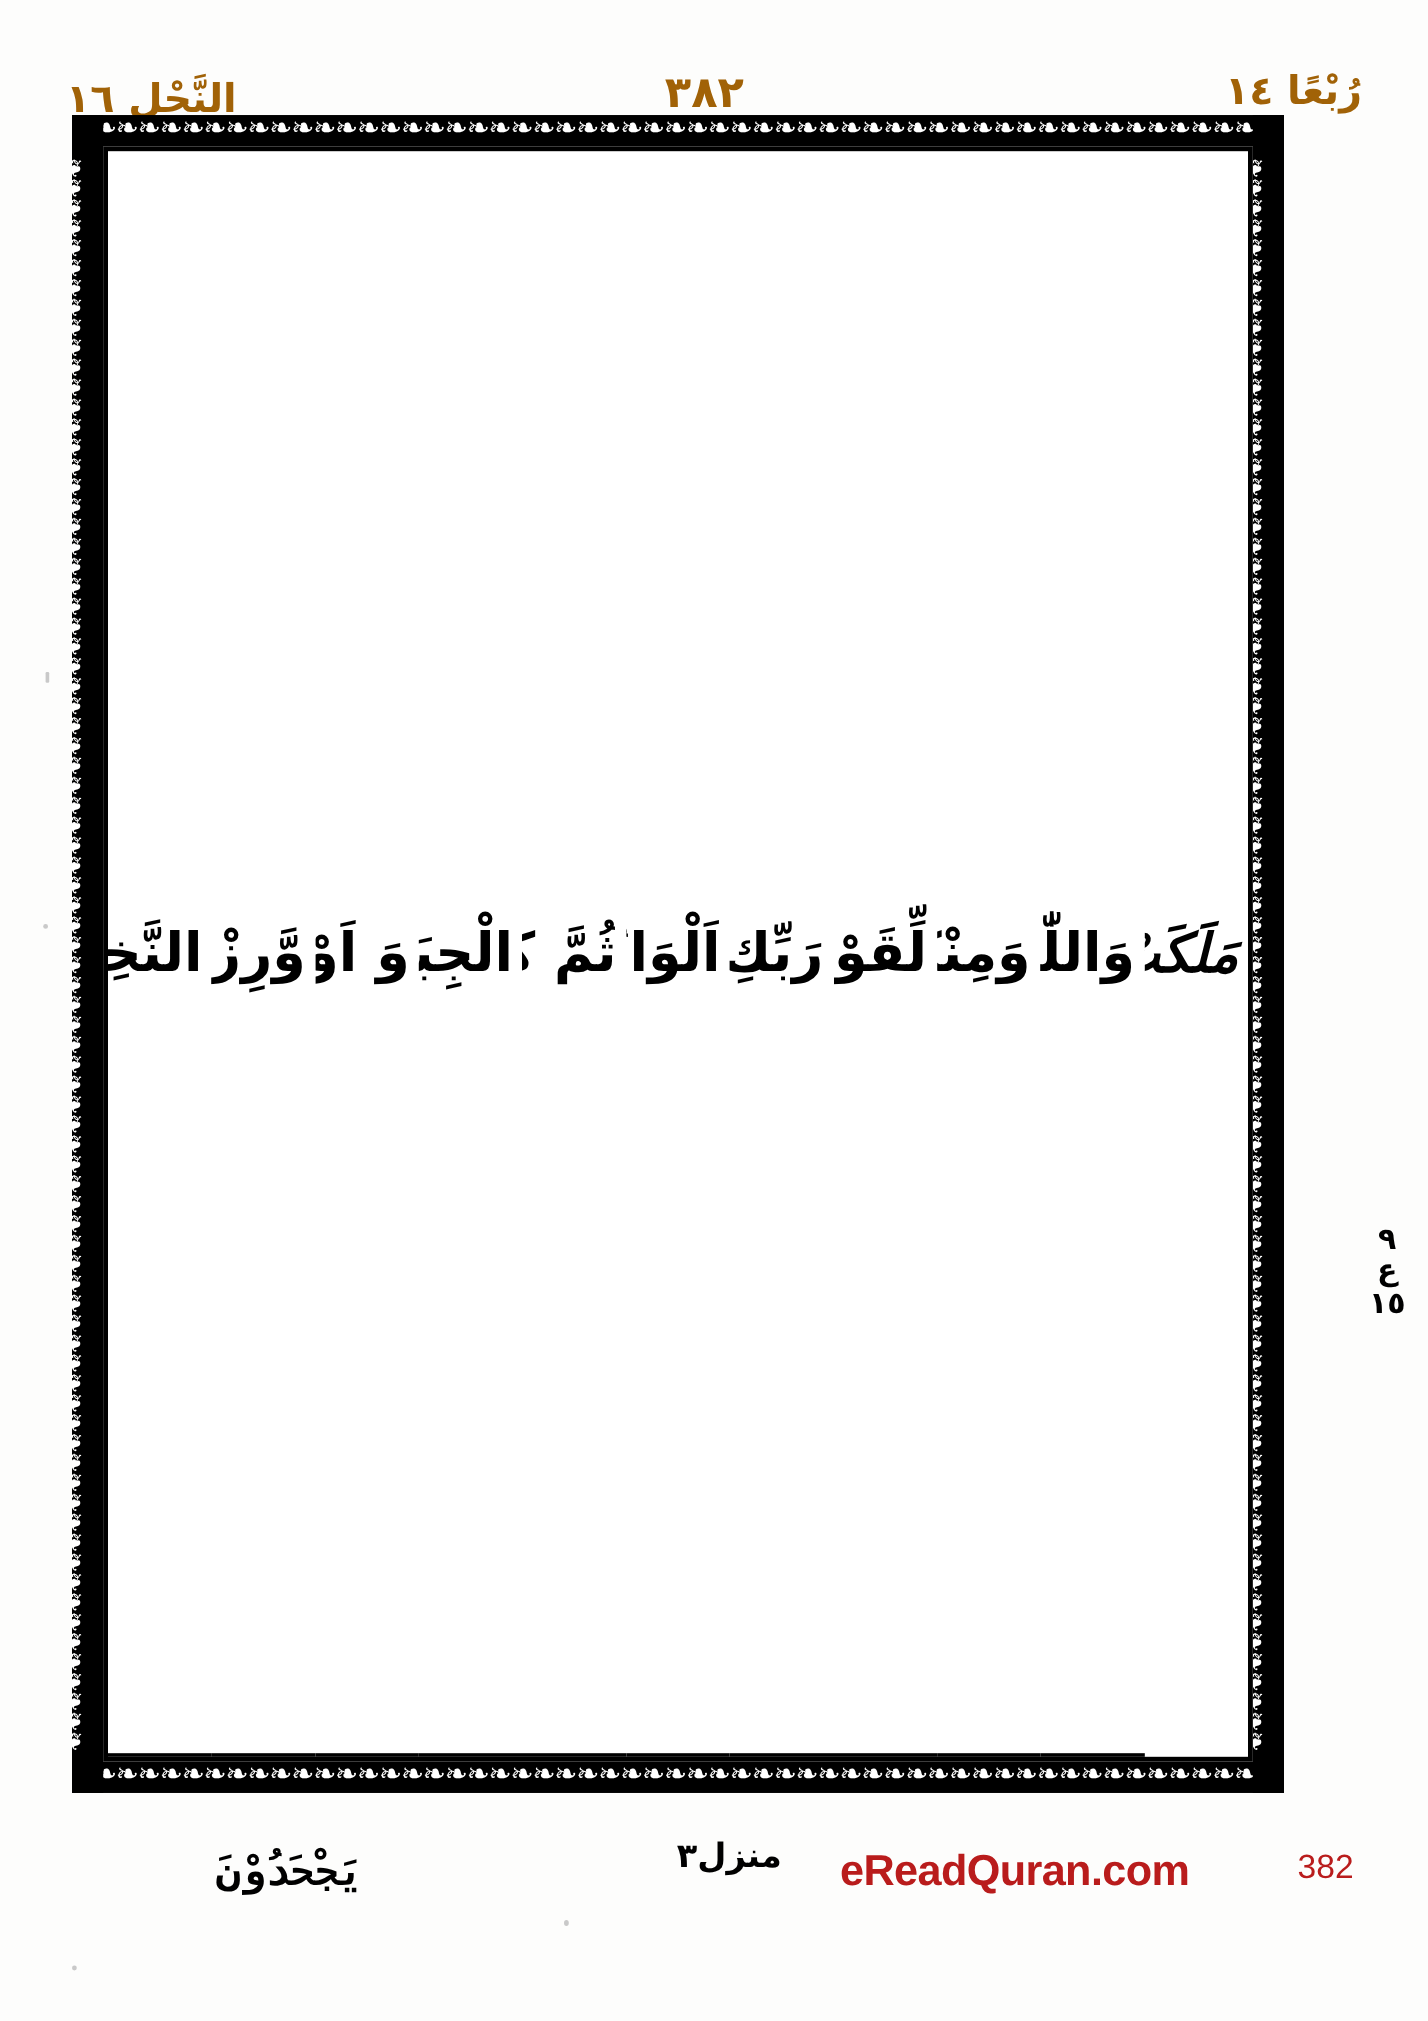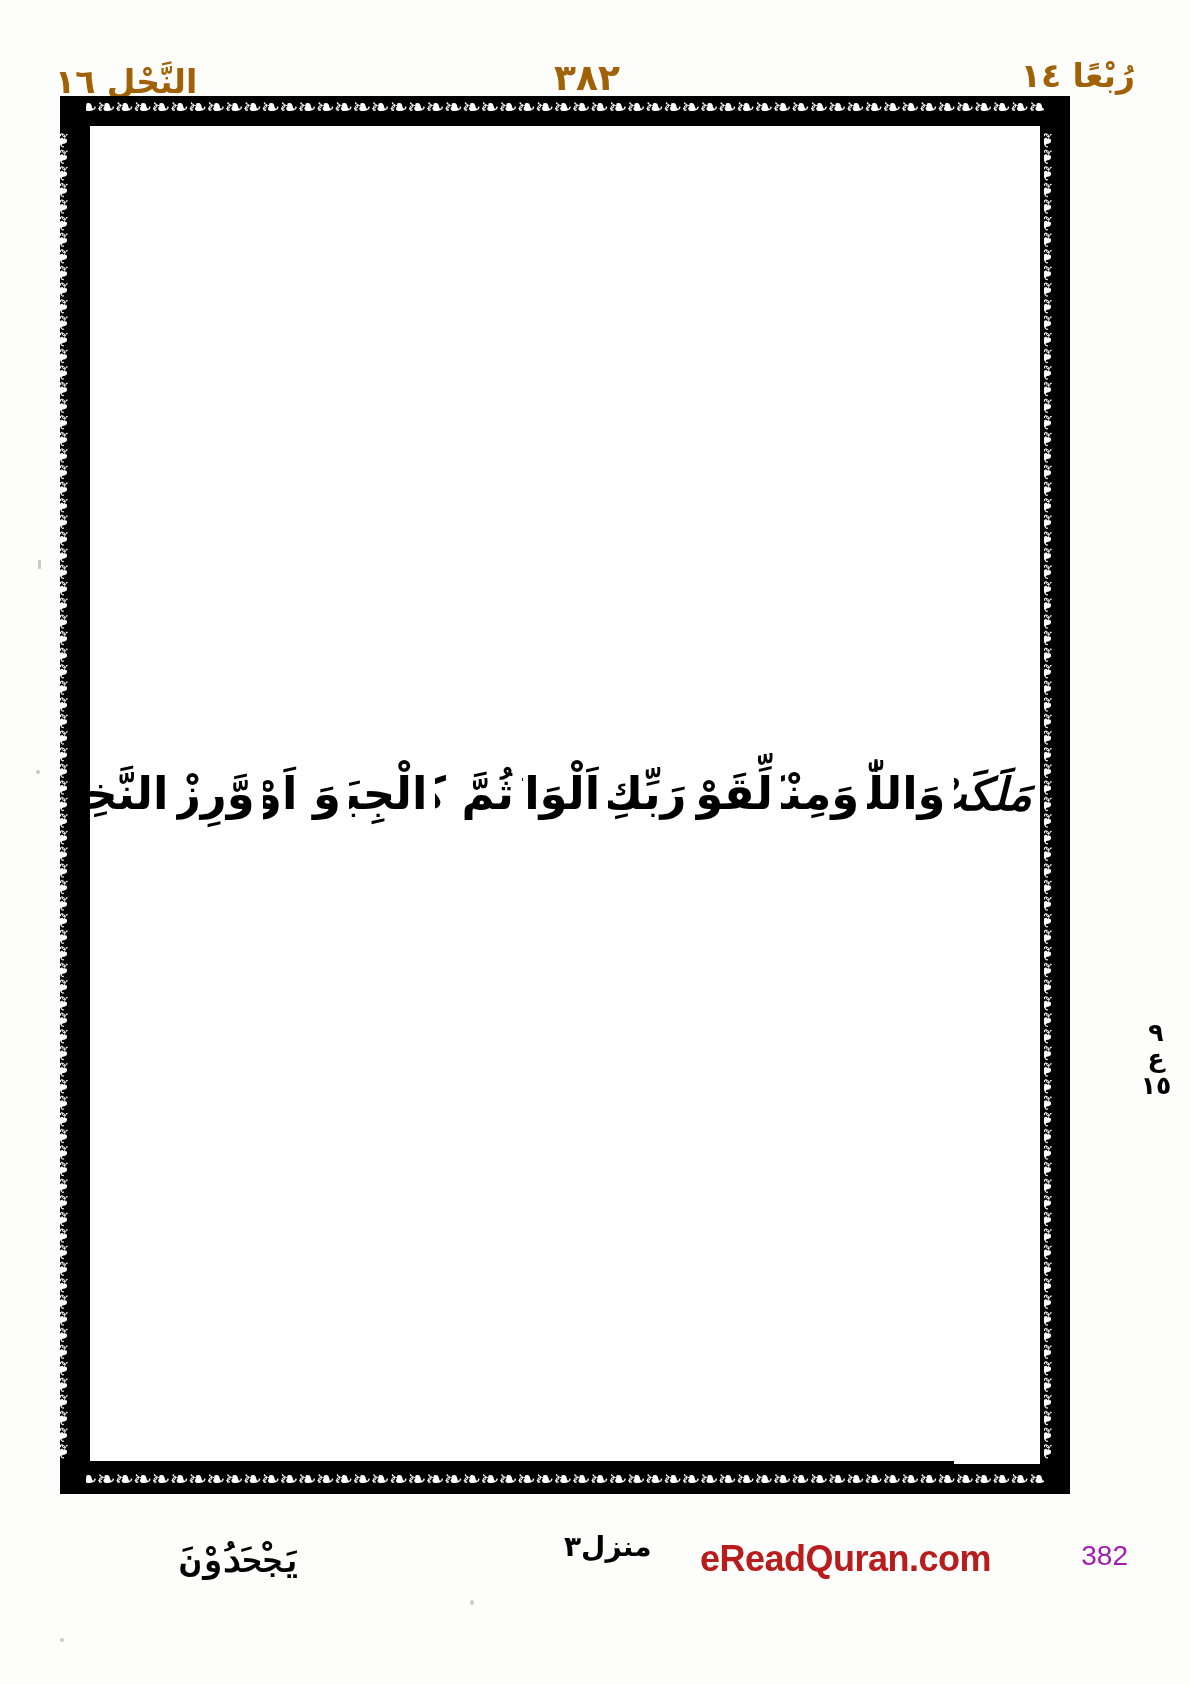--- a/index.html
+++ b/index.html
@@ -187,21 +187,21 @@
     letter-spacing: -0.5px;
     color: #b91c1c;
     white-space: nowrap;
   }
   .ft-pageno {
     position: absolute;
     right: 22px;
     top: 24px;
     font-family: "Liberation Sans", sans-serif;
     font-size: 28px;
-    color: #a21caf;
+    color: #b91c1c;
   }
 
   
   .speck {
     position: absolute;
     background: #c9c9c9;
     border-radius: 50%;
   }
 </style>
 </head>

